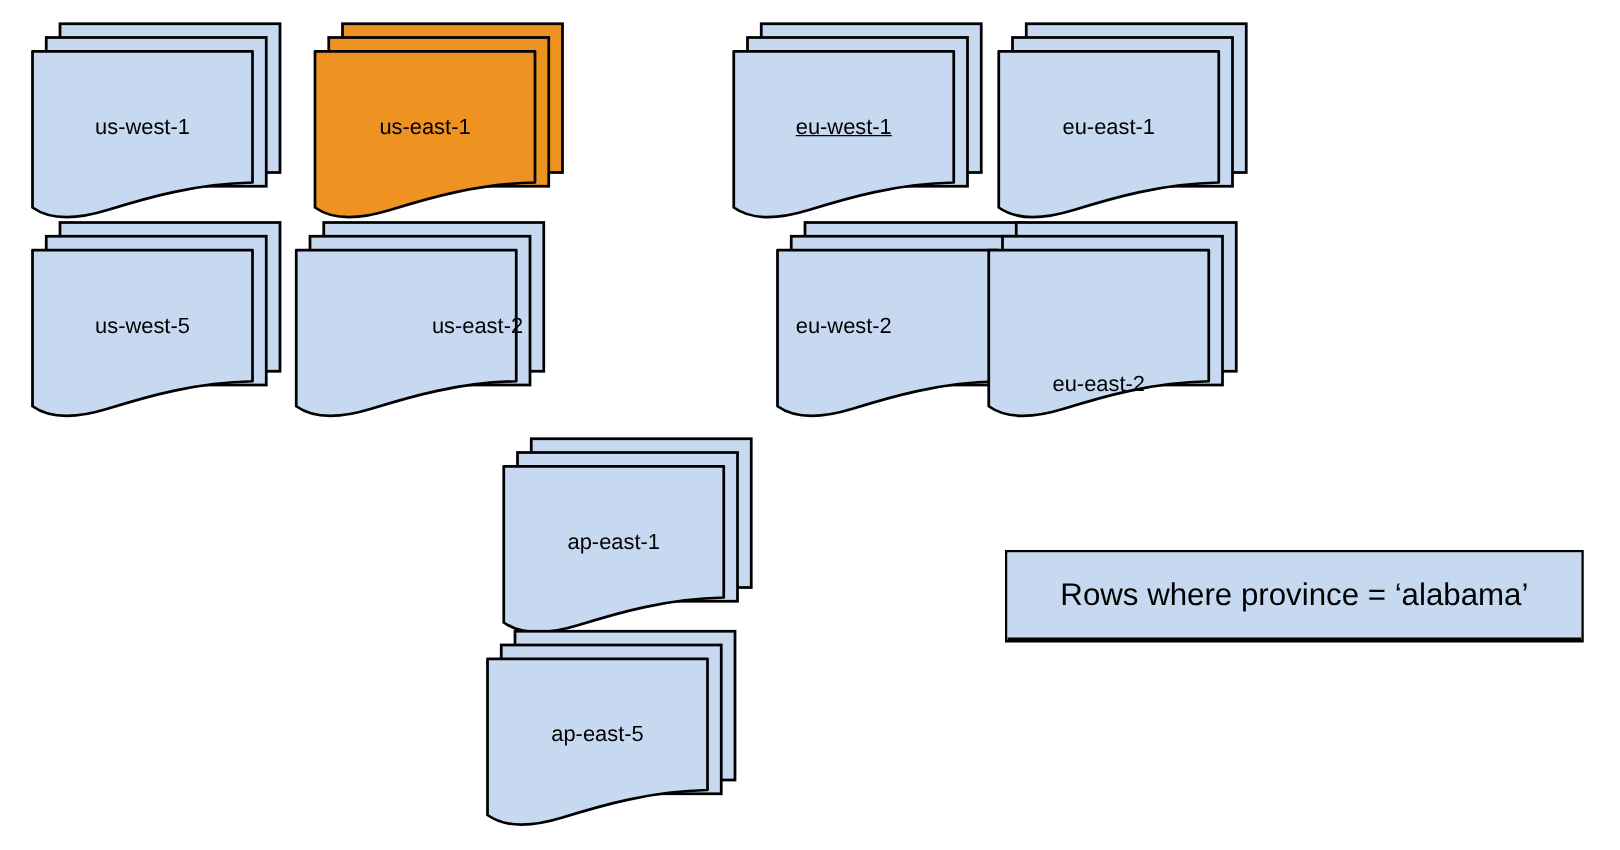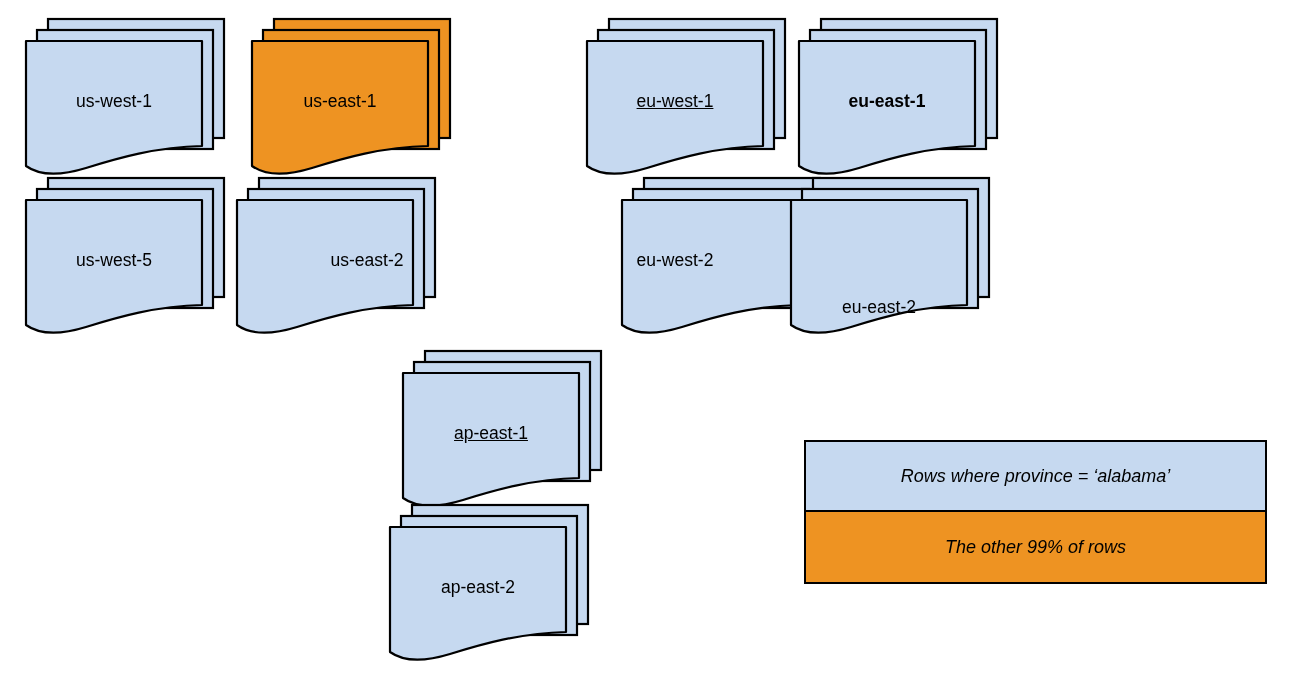--- a/index.html
+++ b/index.html
@@ -44,24 +44,23 @@
     top: 440px;
     width: 463px;
     border: 2px solid #000000;
     box-sizing: border-box;
   }
   .legend-row {
     height: 70px;
     display: flex;
     align-items: center;
     justify-content: center;
-    font-size: 18px;
+    font-size: 25px;
     color: #000000;
     box-sizing: border-box;
-    font-style: italic;
   }
   .legend-row.blue {
     background: #c6d9f0;
     border-bottom: 2px solid #000000;
   }
   .legend-row.orange {
     background: #ee9322;
   }
 </style>
 </head>
@@ -86,21 +85,21 @@
         <div class="stack-label" style="left: 1px; top: 75px;">us-east-1</div>
       </div>
       <div class="stack" style="left: 586px; top: 18px;">
         <svg viewBox="0 0 200 160" xmlns="http://www.w3.org/2000/svg">
           <rect x="23" y="1" width="176" height="119" fill="#c6d9f0" stroke="#000000" stroke-width="2.2" stroke-linejoin="miter"></rect>
           <rect x="12" y="12" width="176" height="119" fill="#c6d9f0" stroke="#000000" stroke-width="2.2" stroke-linejoin="miter"></rect>
           <path d="M 1 23 L 177 23 L 177 128 C 131 129, 93 140, 61 150 C 35 158, 15 158, 1 148 Z" fill="#c6d9f0" stroke="#000000" stroke-width="2.2" stroke-linejoin="round"></path>
         </svg>
         <div class="stack-label" style="left: 1px; top: 75px; text-decoration: underline;">eu-west-1</div>
       </div>
-      <div class="stack" style="left: 798px; top: 18px; font-weight: bold;">
+      <div class="stack" style="left: 798px; top: 18px;">
         <svg viewBox="0 0 200 160" xmlns="http://www.w3.org/2000/svg">
           <rect x="23" y="1" width="176" height="119" fill="#c6d9f0" stroke="#000000" stroke-width="2.2" stroke-linejoin="miter"></rect>
           <rect x="12" y="12" width="176" height="119" fill="#c6d9f0" stroke="#000000" stroke-width="2.2" stroke-linejoin="miter"></rect>
           <path d="M 1 23 L 177 23 L 177 128 C 131 129, 93 140, 61 150 C 35 158, 15 158, 1 148 Z" fill="#c6d9f0" stroke="#000000" stroke-width="2.2" stroke-linejoin="round"></path>
         </svg>
         <div class="stack-label" style="left: 1px; top: 75px;">eu-east-1</div>
       </div>
       <div class="stack" style="left: 25px; top: 177px;">
         <svg viewBox="0 0 200 160" xmlns="http://www.w3.org/2000/svg">
           <rect x="23" y="1" width="176" height="119" fill="#c6d9f0" stroke="#000000" stroke-width="2.2" stroke-linejoin="miter"></rect>
@@ -108,21 +107,21 @@
           <path d="M 1 23 L 177 23 L 177 128 C 131 129, 93 140, 61 150 C 35 158, 15 158, 1 148 Z" fill="#c6d9f0" stroke="#000000" stroke-width="2.2" stroke-linejoin="round"></path>
         </svg>
         <div class="stack-label" style="left: 1px; top: 75px;">us-west-5</div>
       </div>
       <div class="stack" style="left: 236px; top: 177px;">
         <svg viewBox="0 0 200 160" xmlns="http://www.w3.org/2000/svg">
           <rect x="23" y="1" width="176" height="119" fill="#c6d9f0" stroke="#000000" stroke-width="2.2" stroke-linejoin="miter"></rect>
           <rect x="12" y="12" width="176" height="119" fill="#c6d9f0" stroke="#000000" stroke-width="2.2" stroke-linejoin="miter"></rect>
           <path d="M 1 23 L 177 23 L 177 128 C 131 129, 93 140, 61 150 C 35 158, 15 158, 1 148 Z" fill="#c6d9f0" stroke="#000000" stroke-width="2.2" stroke-linejoin="round"></path>
         </svg>
-        <div class="stack-label" style="left: 3px; top: 75px; padding-left: 40px;">us-east-2</div>
+        <div class="stack-label" style="left: 18px; top: 75px; padding-left: 40px;">us-east-2</div>
       </div>
       <div class="stack" style="left: 586px; top: 177px; padding-left: 35px;">
         <svg viewBox="0 0 200 160" xmlns="http://www.w3.org/2000/svg">
           <rect x="23" y="1" width="176" height="119" fill="#c6d9f0" stroke="#000000" stroke-width="2.2" stroke-linejoin="miter"></rect>
           <rect x="12" y="12" width="176" height="119" fill="#c6d9f0" stroke="#000000" stroke-width="2.2" stroke-linejoin="miter"></rect>
           <path d="M 1 23 L 177 23 L 177 128 C 131 129, 93 140, 61 150 C 35 158, 15 158, 1 148 Z" fill="#c6d9f0" stroke="#000000" stroke-width="2.2" stroke-linejoin="round"></path>
         </svg>
         <div class="stack-label" style="left: 1px; top: 75px;">eu-west-2</div>
       </div>
       <div class="stack" style="left: 790px; top: 177px;">
@@ -132,33 +131,30 @@
           <path d="M 1 23 L 177 23 L 177 128 C 131 129, 93 140, 61 150 C 35 158, 15 158, 1 148 Z" fill="#c6d9f0" stroke="#000000" stroke-width="2.2" stroke-linejoin="round"></path>
         </svg>
         <div class="stack-label" style="left: 1px; top: 75px; margin-top: 47px;">eu-east-2</div>
       </div>
       <div class="stack" style="left: 402px; top: 350px;">
         <svg viewBox="0 0 200 160" xmlns="http://www.w3.org/2000/svg">
           <rect x="23" y="1" width="176" height="119" fill="#c6d9f0" stroke="#000000" stroke-width="2.2" stroke-linejoin="miter"></rect>
           <rect x="12" y="12" width="176" height="119" fill="#c6d9f0" stroke="#000000" stroke-width="2.2" stroke-linejoin="miter"></rect>
           <path d="M 1 23 L 177 23 L 177 128 C 131 129, 93 140, 61 150 C 35 158, 15 158, 1 148 Z" fill="#c6d9f0" stroke="#000000" stroke-width="2.2" stroke-linejoin="round"></path>
         </svg>
-        <div class="stack-label" style="left: 1px; top: 75px; text-decoration: underline;">ap-east-1</div>
+        <div class="stack-label" style="left: 1px; top: 75px;">ap-east-1</div>
       </div>
       <div class="stack" style="left: 389px; top: 504px;">
         <svg viewBox="0 0 200 160" xmlns="http://www.w3.org/2000/svg">
           <rect x="23" y="1" width="176" height="119" fill="#c6d9f0" stroke="#000000" stroke-width="2.2" stroke-linejoin="miter"></rect>
           <rect x="12" y="12" width="176" height="119" fill="#c6d9f0" stroke="#000000" stroke-width="2.2" stroke-linejoin="miter"></rect>
           <path d="M 1 23 L 177 23 L 177 128 C 131 129, 93 140, 61 150 C 35 158, 15 158, 1 148 Z" fill="#c6d9f0" stroke="#000000" stroke-width="2.2" stroke-linejoin="round"></path>
         </svg>
-        <div class="stack-label" style="left: 1px; top: 75px;">ap-east-2</div>
+        <div class="stack-label" style="left: 1px; top: 75px;">ap-east-5</div>
       </div>
     </div>
 
   <div class="legend">
     <div class="legend-row blue">
       <span>Rows where province = ‘alabama’</span>
     </div>
-    <div class="legend-row orange">
-      <span>The other 99% of rows</span>
-    </div>
   </div>
 </div>
 
 </body></html>

